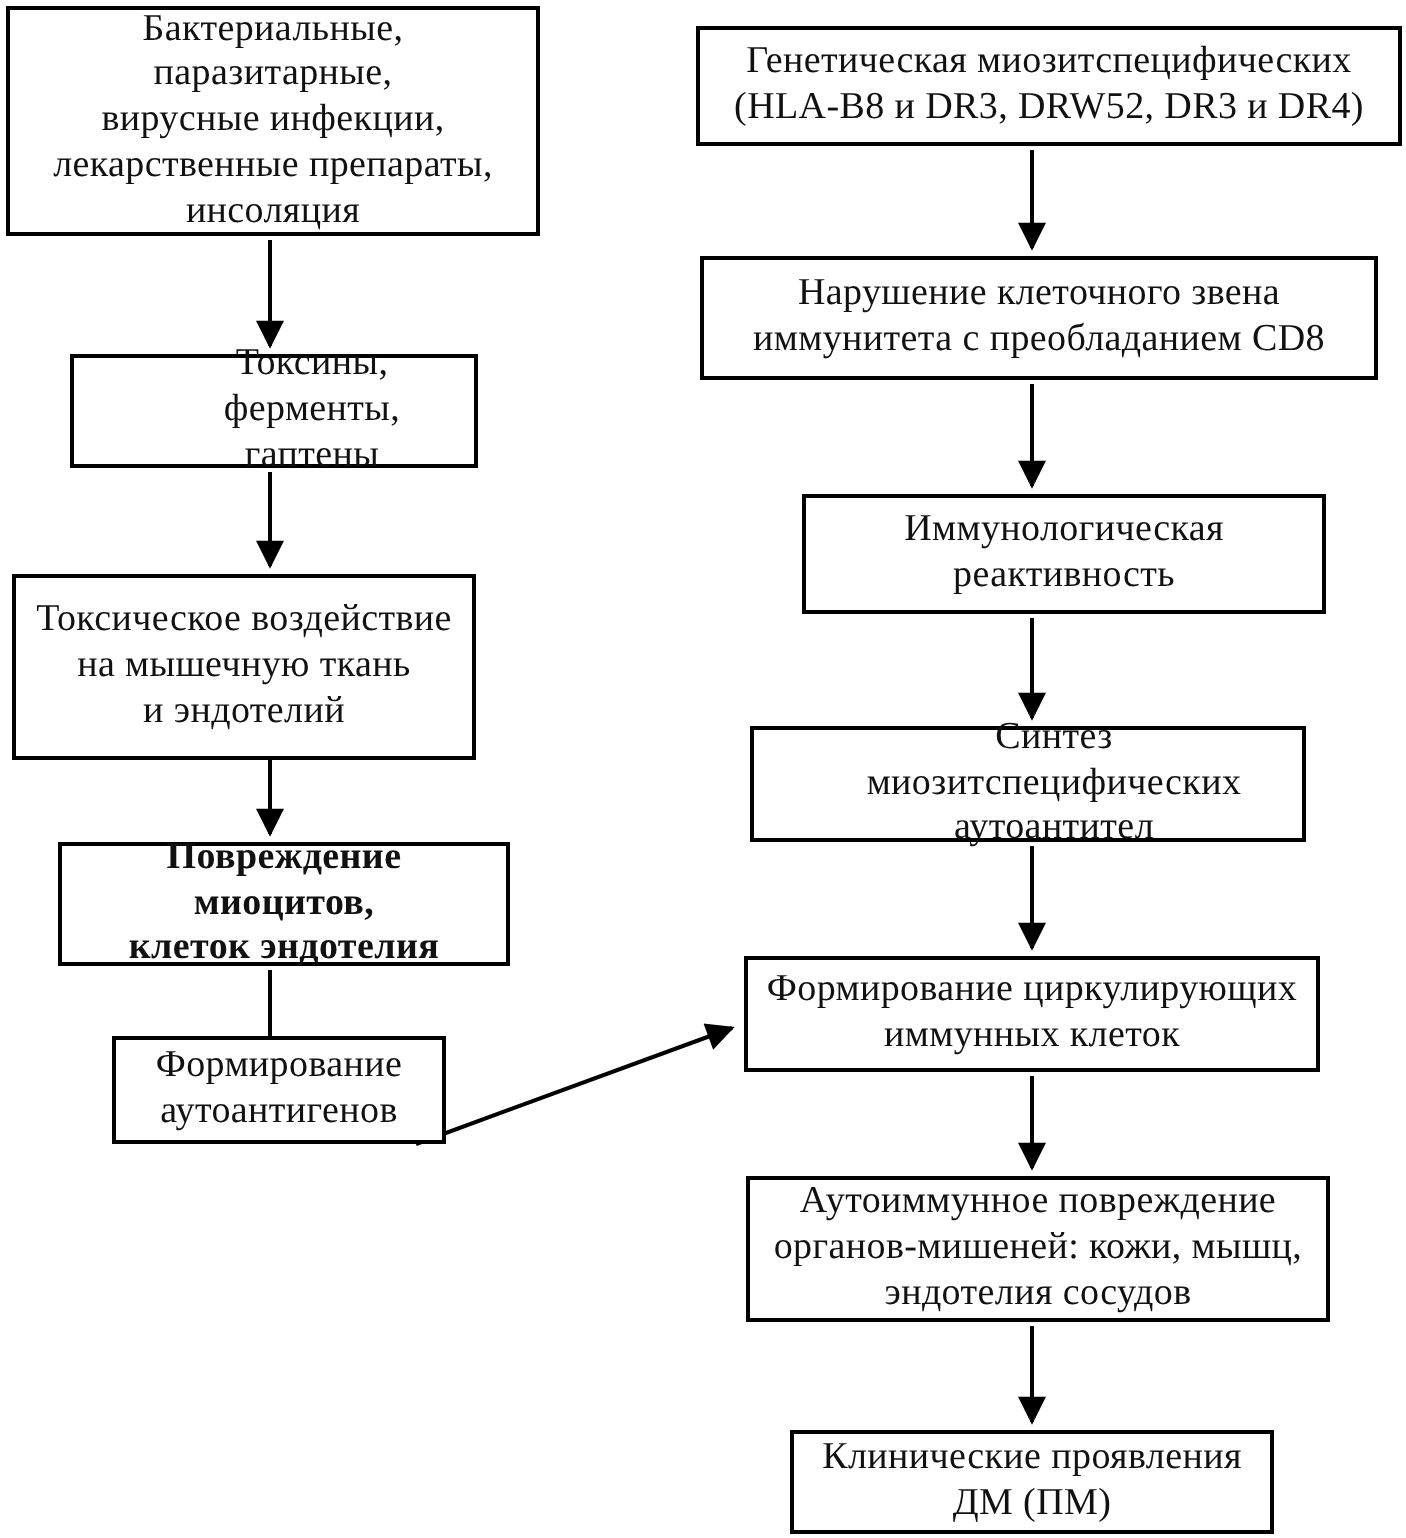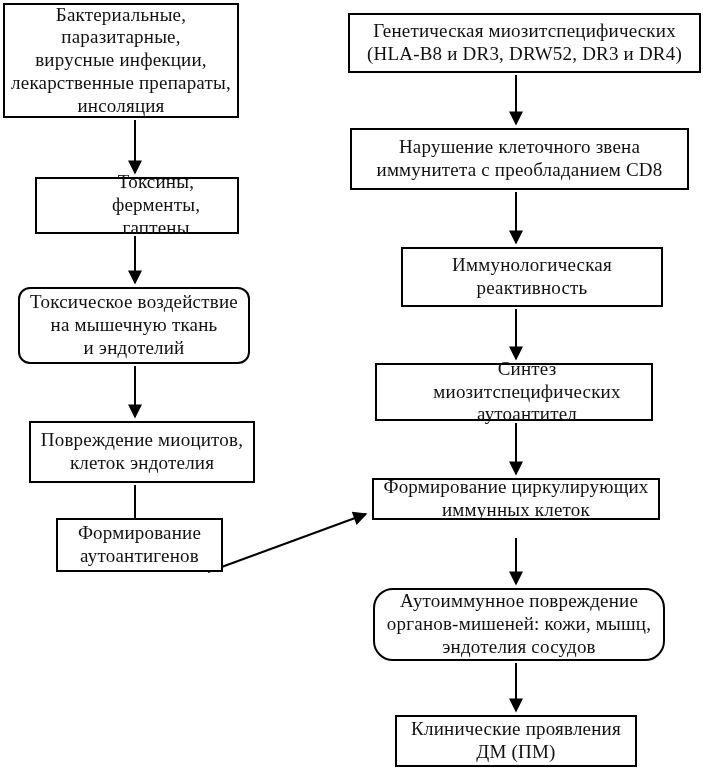--- a/index.html
+++ b/index.html
@@ -35,32 +35,32 @@
     text-align: center;
     padding: 2px 6px;
   }
   .node-label {
     white-space: pre-line;
     font-size: 19px;
     line-height: 1.2;
     letter-spacing: 0.2px;
   }
   
-  .nl1 { left: 3px;   top: 3px;   width: 236px; height: 115px; }
+  .nl1 { left: 3px;   top: 3px;   width: 267px; height: 115px; }
   .nl2 { left: 35px;  top: 177px; width: 204px; height: 57px; padding-left: 44px;  }
-  .nl3 { left: 18px;  top: 287px; width: 232px; height: 77px; border-radius: 12px;  }
-  .nl4 { left: 29px;  top: 421px; width: 226px; height: 62px;  }
+  .nl3 { left: 6px;  top: 287px; width: 232px; height: 93px;  }
+  .nl4 { left: 29px;  top: 421px; width: 226px; height: 62px; font-weight: bold;  }
   .nl5 { left: 56px;  top: 518px; width: 167px; height: 54px;  }
   
   .nr1 { left: 348px; top: 13px;  width: 353px; height: 60px;  }
   .nr2 { left: 350px; top: 128px; width: 339px; height: 62px;  }
   .nr3 { left: 401px; top: 247px; width: 262px; height: 60px;  }
   .nr4 { left: 375px; top: 363px; width: 278px; height: 58px; padding-left: 32px;  }
-  .nr5 { left: 372px; top: 478px; width: 288px; height: 42px;  }
-  .nr6 { left: 373px; top: 588px; width: 292px; height: 73px; border-radius: 20px;  }
+  .nr5 { left: 372px; top: 478px; width: 288px; height: 58px;  }
+  .nr6 { left: 373px; top: 588px; width: 292px; height: 73px;  }
   .nr7 { left: 395px; top: 715px; width: 242px; height: 52px; align-items: center;  }
 </style>
 </head>
 <body>
 
 <div class="canvas">
 
   <svg class="connectors" width="703" height="769" viewBox="0 0 703 769" xmlns="http://www.w3.org/2000/svg">
     <defs>
       <marker id="arrowhead" viewBox="0 0 10 10" refX="9" refY="5" markerWidth="10" markerHeight="7" orient="auto" markerUnits="strokeWidth">

